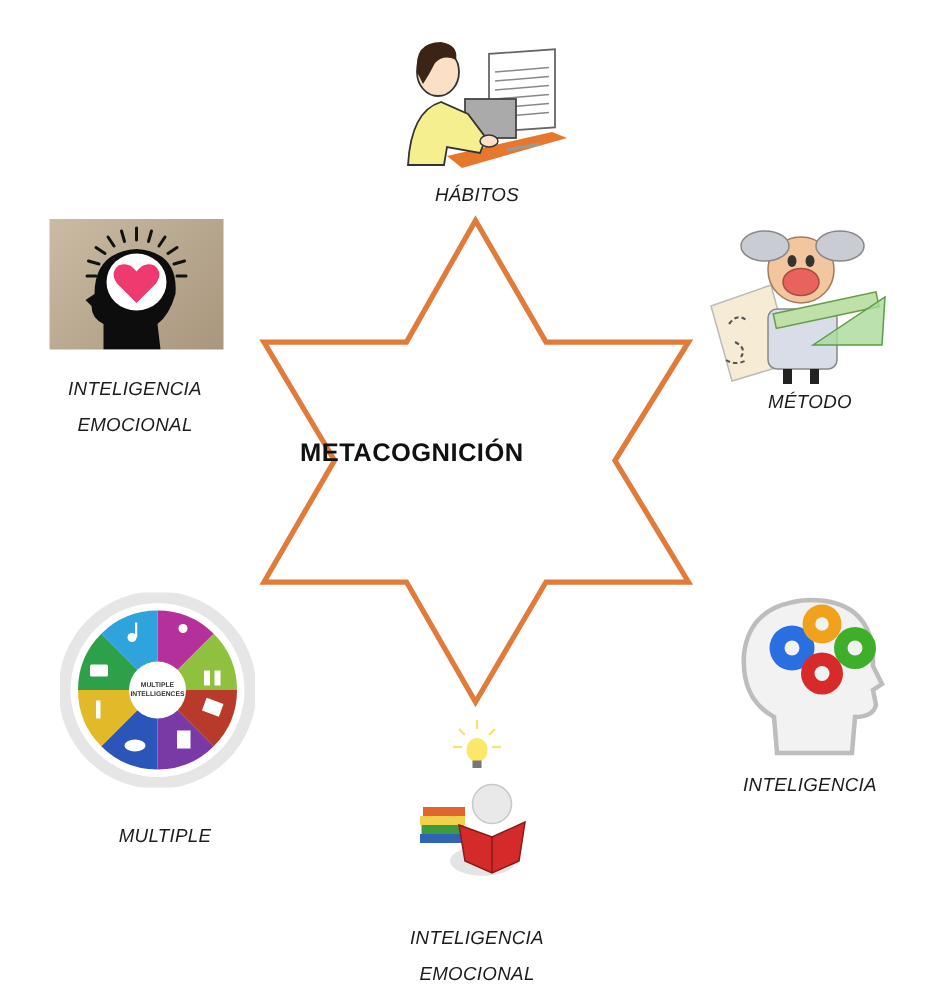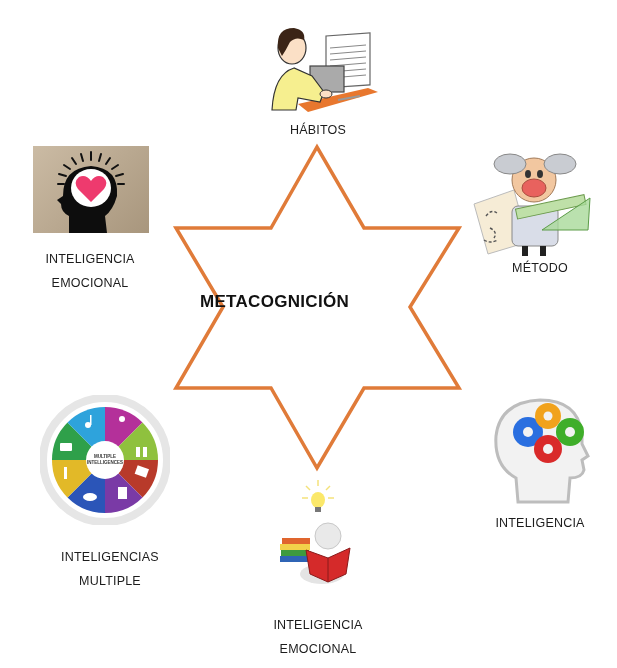--- a/index.html
+++ b/index.html
@@ -6,21 +6,21 @@
     body {
       width: 617px; height: 668px; position: relative; overflow: hidden;
       font-family: "Liberation Sans", "DejaVu Sans", sans-serif;
       color: #1a1a1a;
     }
     .abs { position: absolute; }
     .label {
       position: absolute; text-align: center; font-size: 12.5px;
       line-height: 24px; color: #1c1c1c; letter-spacing: 0.2px;
     }
-    .label span { display: block; }
+    .label span { display: block; font-style: italic; }
     .center-title {
       position: absolute; left: 200px; width: 234px; top: 292px;
       text-align: left; font-weight: bold; font-size: 17px; color: #111;
       letter-spacing: 0.3px;
     }
     svg { display: block; }
   </style>
 </head>
 <body>
 
@@ -121,21 +121,20 @@
         <rect x="103" y="52" width="4" height="10"></rect>
       <rect x="96" y="72" width="12" height="9" transform="rotate(20 102 76)"></rect>
       <rect x="78" y="92" width="9" height="12"></rect>
       <ellipse cx="50" cy="102" rx="7" ry="4"></ellipse>
       <rect x="24" y="72" width="3" height="12"></rect>
       <rect x="20" y="48" width="12" height="8" rx="1"></rect>
     </g>
   </svg>
 </div>
 <div class="label" style="left:40px;width:140px;top:545px">
-  <span>INTELIGENCIAS</span>
   <span>MULTIPLE</span>
 </div>
 
 <div class="abs" style="left:276px;top:478px;width:90px;height:110px">
   <svg width="90" height="110" viewBox="0 0 90 110">
     <g stroke="#f4e27a" stroke-width="1.5">
         <line x1="42" y1="2" x2="42" y2="8"></line>
         <line x1="30" y1="8" x2="34" y2="12"></line>
         <line x1="54" y1="8" x2="50" y2="12"></line>
         <line x1="26" y1="20" x2="32" y2="20"></line>

